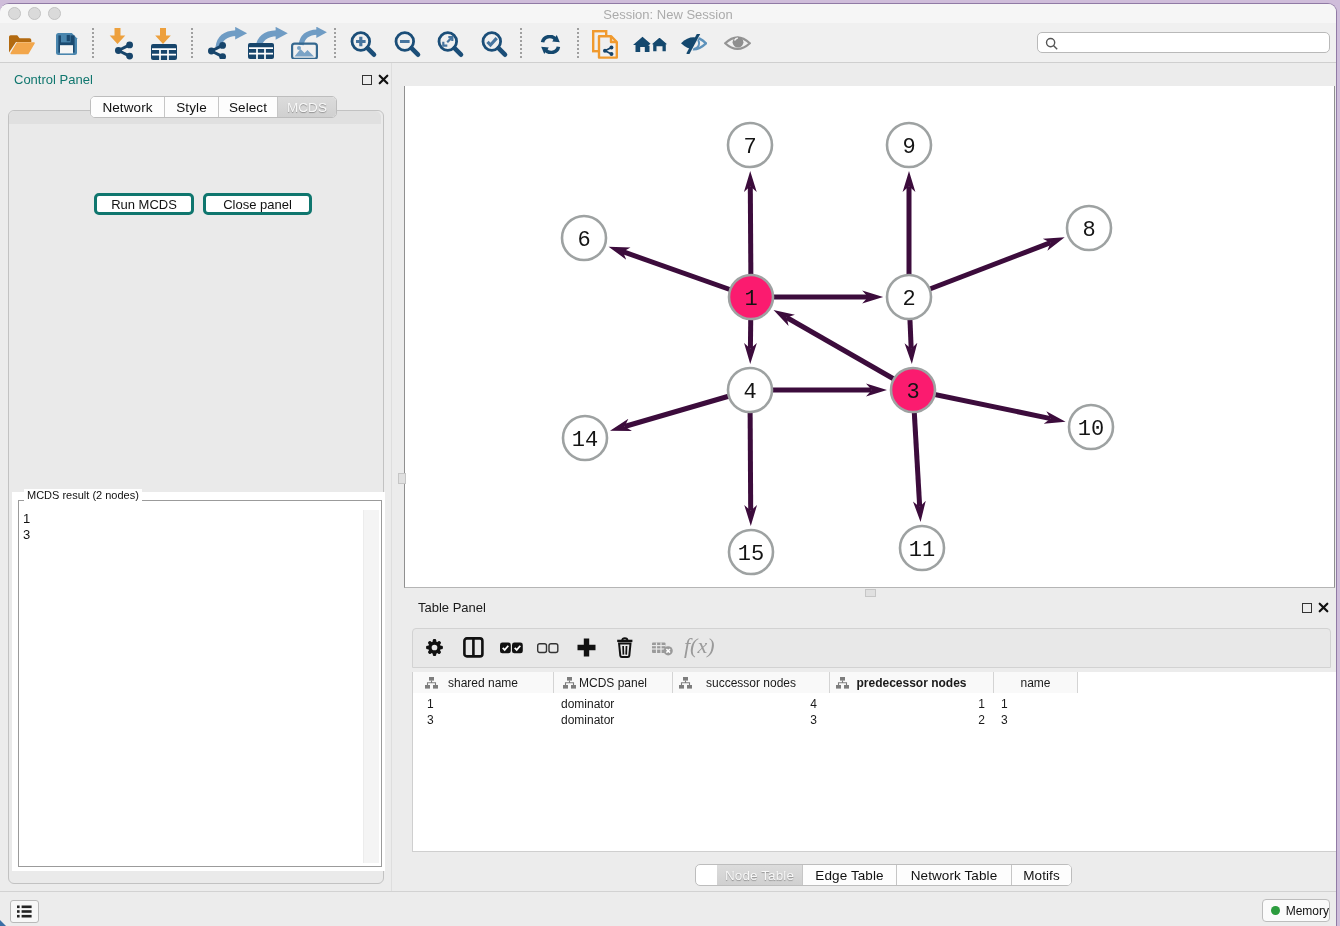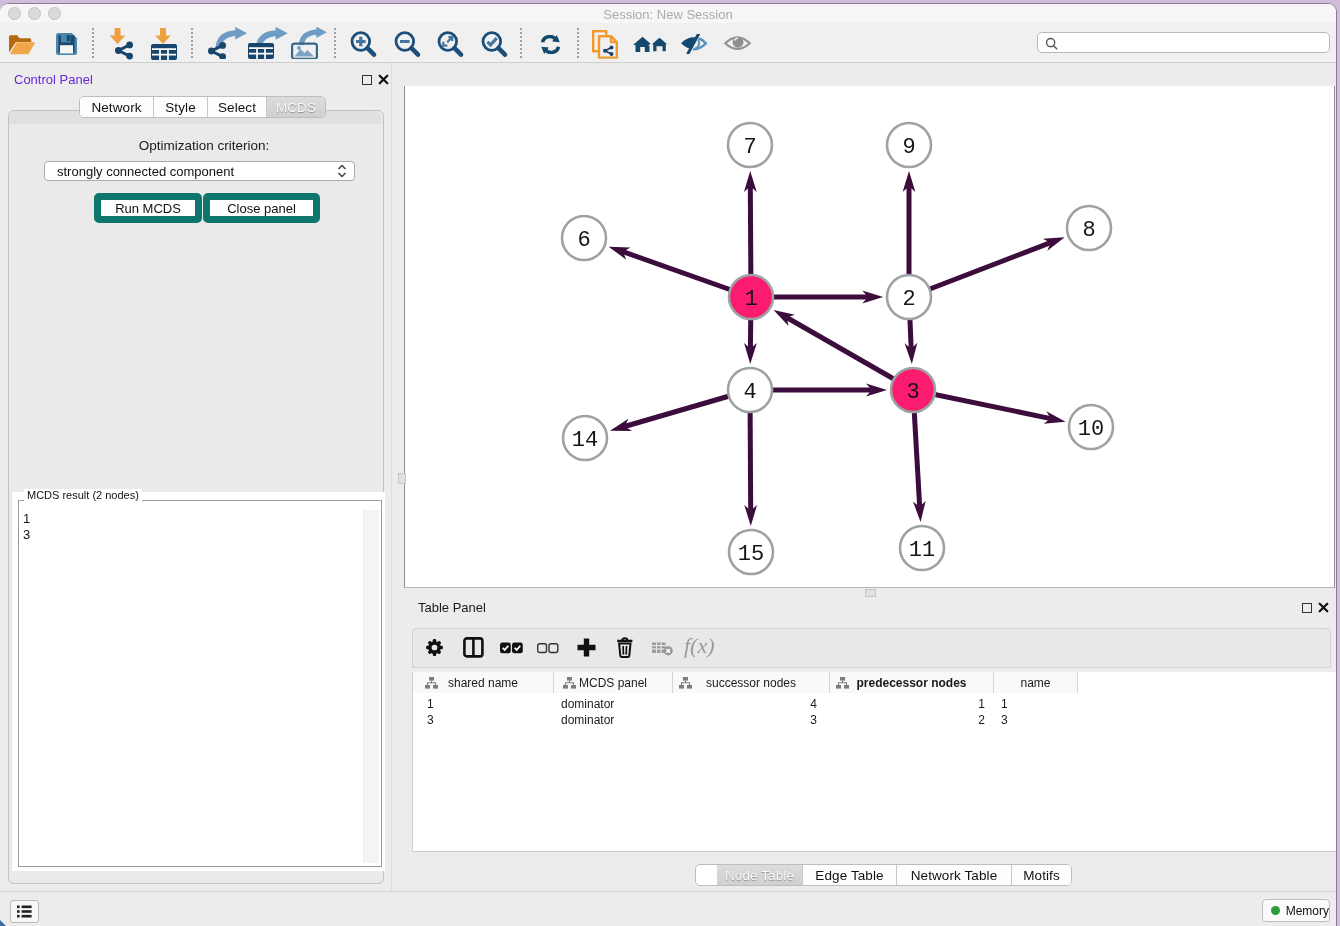--- a/index.html
+++ b/index.html
@@ -17,21 +17,21 @@
 .tabgrp .tab{font-size:13.5px;color:#111;display:flex;align-items:center;justify-content:center;border-right:1px solid #c6c6c6;background:#fdfdfd;font-weight:400;letter-spacing:.1px;}
 .tabgrp .tab:last-child{border-right:none;}
 .tabgrp .sel{background:linear-gradient(#dcdcdc,#d0d0d0);color:#f8f8f8;text-shadow:0 1px 1px #909090;}
 #netwin{position:absolute;left:404px;top:59px;width:932px;height:527px;}
 #nettitle{position:absolute;left:0;top:1px;width:929px;height:20px;background:linear-gradient(#f9f9f9,#d8d8d8);border:1px solid #a8a8a8;border-bottom:1px solid #9d9d9d;border-radius:5px 5px 0 0;}
 #netcanvas{position:absolute;left:0;top:23px;width:929px;height:501px;background:#fff;border-left:1px solid #909090;border-right:1px solid #909090;border-bottom:1px solid #b5b5b5;}
 #tablepanel{position:absolute;left:404px;top:593px;width:932px;height:292px;}
 #tptoolbar{position:absolute;left:8px;top:31px;width:917px;height:38px;background:#e8e8e8;border:1px solid #d2d2d2;border-radius:4px 4px 0 0;}
 #tptable{position:absolute;left:8px;top:75px;width:917px;height:179px;background:#fff;border:1px solid #cfcfcf;border-top:none;padding-left:24px;}
 #statusbar{position:absolute;left:0;top:887px;width:1336px;height:36px;background:#ececec;border-top:1px solid #d2d2d2;}
-.btn{position:absolute;background:#fff;border:7px solid #0f766e;border-radius:5px;font-size:13px;color:#111;display:flex;align-items:center;justify-content:center;}
+.btn{position:absolute;background:#fff;border:3px solid #0f766e;border-radius:5px;font-size:13px;color:#111;display:flex;align-items:center;justify-content:center;}
 .hcell{position:absolute;top:0;height:21px;border-right:1px solid #d4d4d4;background:#f9f9f9;display:flex;align-items:center;justify-content:center;font-size:12px;color:#1a1a1a;}
 .rtxt{position:absolute;font-size:12px;color:#1a1a1a;white-space:pre;}
 .treeic{width:13px;height:12px;}
 .ic{position:absolute;}
 </style>
 </head>
 <body>
 <svg width="0" height="0" style="position:absolute;">
   <defs>
     <g id="tree">
@@ -193,40 +193,32 @@
     <div class="sep" style="left:577px;top:5px;"></div>
     <div class="abs" style="left:1037px;top:9px;width:291px;height:19px;background:#fff;border:1px solid #b9b9b9;border-radius:5px;">
       <svg class="abs" style="left:7px;top:4px;" width="14" height="14" viewBox="0 0 14 14">
           <circle cx="5.6" cy="5.6" r="4.1" fill="none" stroke="#555" stroke-width="1.4"></circle>
           <line x1="8.7" y1="8.7" x2="12.2" y2="12.2" stroke="#555" stroke-width="1.4"></line>
         </svg>
     </div>
   </div>
   <div id="ctrl">
     <div class="abs" style="left:391px;top:0;width:1px;height:828px;background:#dedede;"></div>
-    <div class="abs" style="left:14px;top:9px;font-size:13px;color:#6d28d9;">Control Panel</div>
+    <div class="abs" style="left:14px;top:9px;font-size:13px;color:#0f766e;">Control Panel</div>
     <div class="abs" style="left:362px;top:12px;width:8px;height:8px;border:1.2px solid #333;"></div>
     <svg class="abs" style="left:378px;top:11px;" width="11" height="11" viewBox="0 0 11 11">
         <path d="M1.7,1.7 L9.3,9.3 M9.3,1.7 L1.7,9.3" stroke="#111" stroke-width="2.2" stroke-linecap="round"></path>
       </svg>
     <div id="cpbox"></div>
     <div id="cpband"></div>
-    <div class="tabgrp" style="left:79px;top:33px;height:20px;">
+    <div class="tabgrp" style="left:90px;top:33px;height:20px;">
       <div class="tab" style="width:73px;">Network</div>
       <div class="tab" style="width:53px;">Style</div>
       <div class="tab" style="width:58px;">Select</div>
       <div class="tab sel" style="width:58px;">MCDS</div>
-    </div>
-    <div class="abs" style="left:8px;top:75px;width:392px;text-align:center;font-size:13.5px;color:#1a1a1a;">Optimization criterion:</div>
-    <div class="abs" style="left:44px;top:98px;width:309px;height:18px;background:#fff;border:1px solid #ababab;border-radius:4px;">
-      <div class="abs" style="left:12px;top:2px;font-size:13px;color:#111;">strongly connected component</div>
-      <svg class="abs" style="left:291px;top:2px;" width="12" height="14" viewBox="0 0 12 14">
-          <path d="M2.5,5 L6,1.5 L9.5,5" fill="none" stroke="#444" stroke-width="1.5" stroke-linejoin="round"></path>
-          <path d="M2.5,9 L6,12.5 L9.5,9" fill="none" stroke="#444" stroke-width="1.5" stroke-linejoin="round"></path>
-        </svg>
     </div>
     <div class="btn" style="left:94px;top:130px;width:94px;height:16px;">Run MCDS</div>
     <div class="btn" style="left:203px;top:130px;width:103px;height:16px;">Close panel</div>
     <div class="abs" style="left:12px;top:429px;width:373px;height:379px;background:#fff;"></div>
     <div class="abs" style="left:18px;top:437px;width:362px;height:365px;border:1px solid #9b9b9b;"></div>
     <div class="abs" style="left:24px;top:426px;background:#fff;padding:0 3px;font-size:11px;color:#111;">MCDS result (2 nodes)</div>
     <div class="abs" style="left:23px;top:448px;font-size:13px;color:#111;line-height:16px;">1<br>3</div>
     <div class="abs" style="left:363px;top:447px;width:15px;height:353px;background:#f4f4f4;border-left:1px solid #ececec;"></div>
   </div>
   <div id="netwin">

